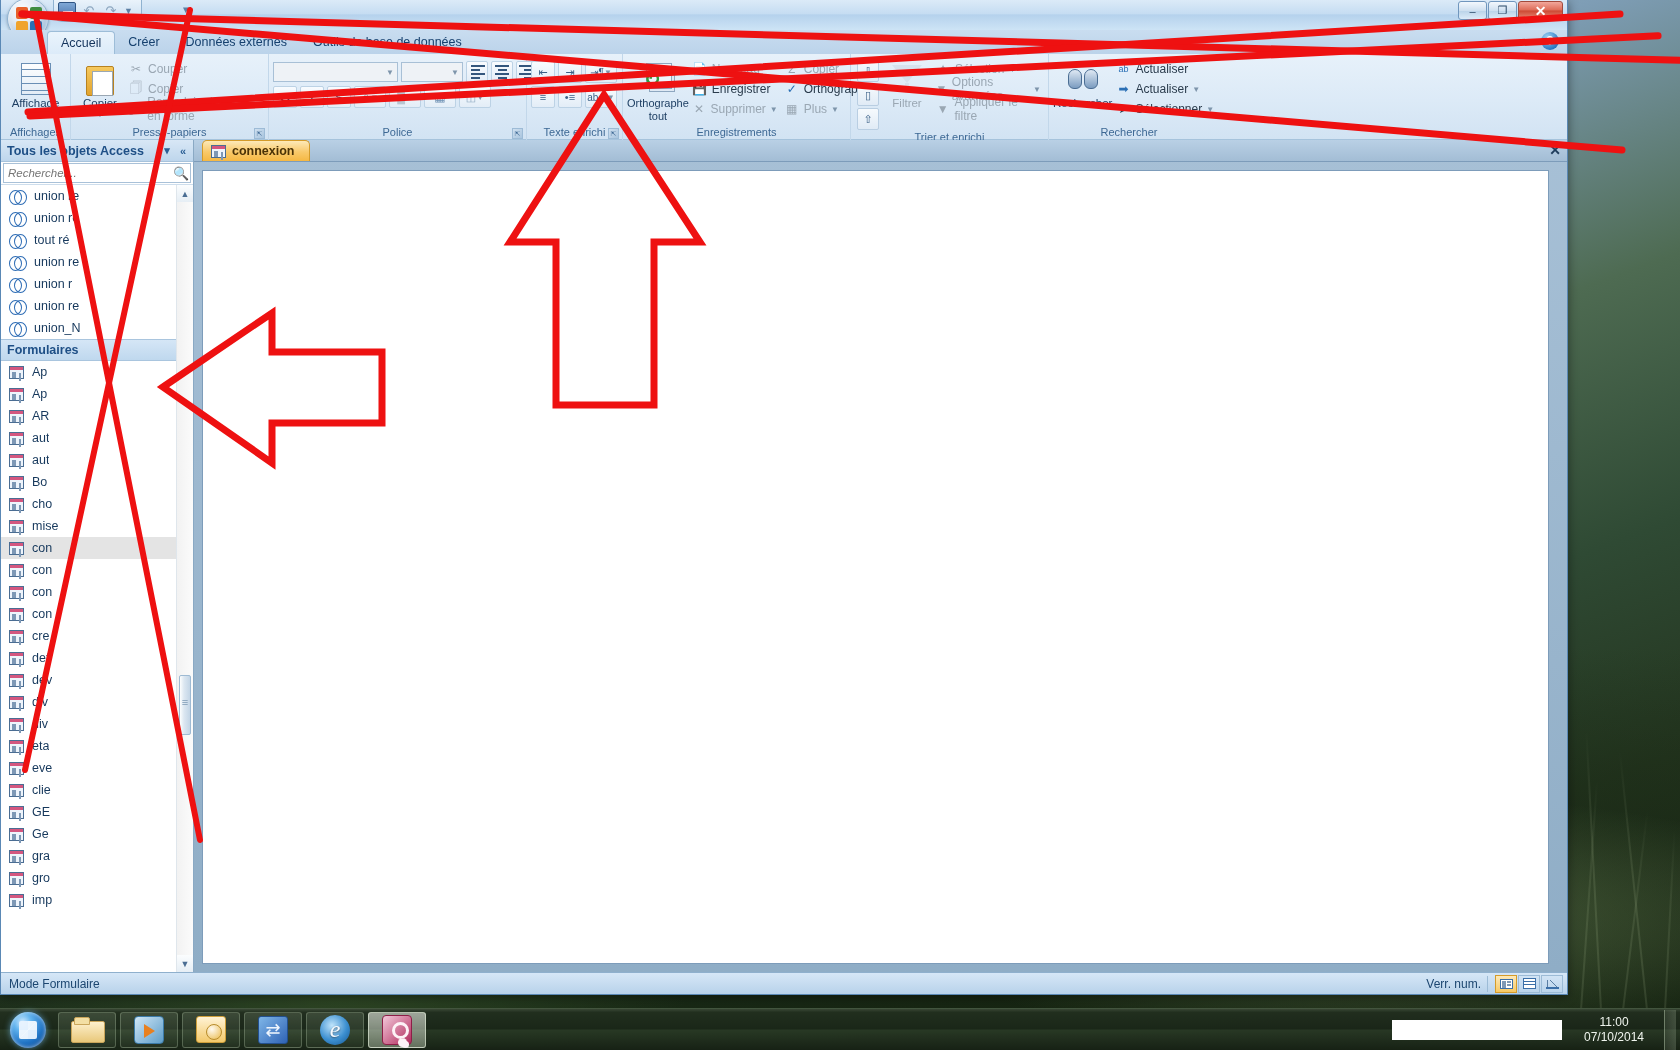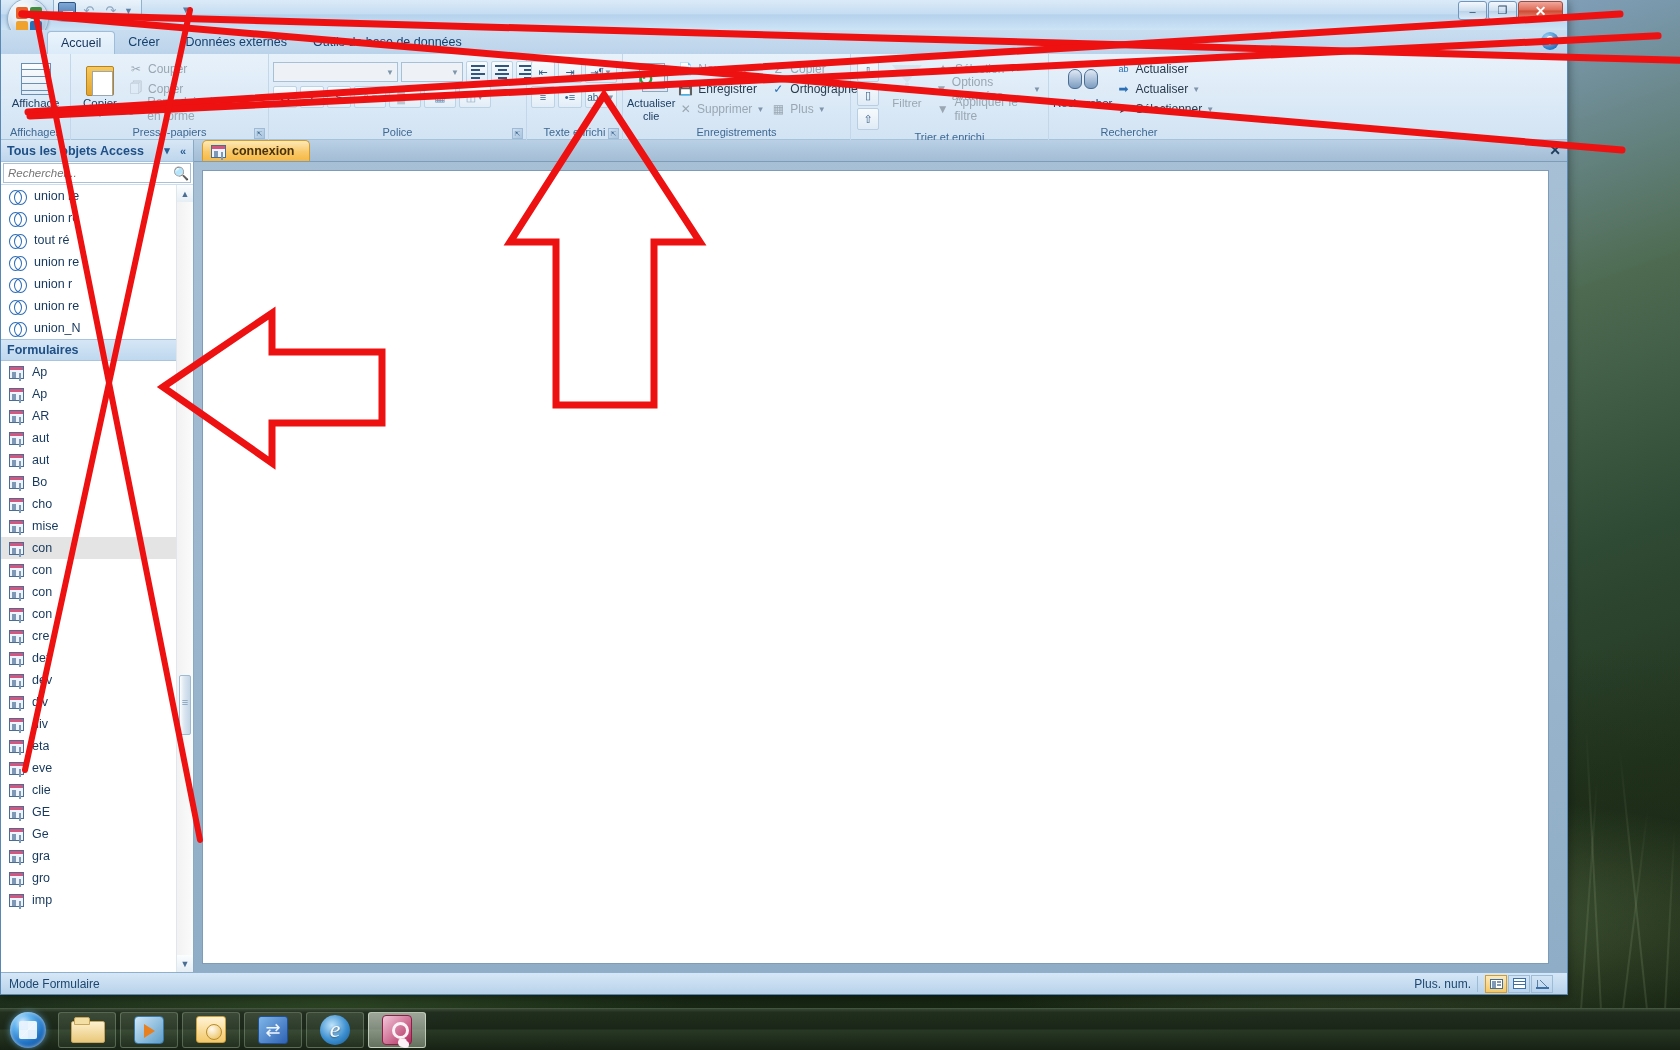--- a/index.html
+++ b/index.html
@@ -282,21 +282,21 @@
     background: #fff; border: 1px solid #7d9cba;
   }
 
   
   #statusbar {
     position: absolute; left: 0; right: 0; bottom: 0; height: 22px;
     background: linear-gradient(to bottom, #d6e7f7, #b8d2ea);
     border-top: 1px solid #8fb0cd;
     display: flex; align-items: center;
     font-size: 12px; color: #1c4670;
-    padding: 0 14px 0 8px;
+    padding: 0 4px 0 8px;
   }
   #statusbar .spacer { flex: 1; }
   #statusbar .sep { width:1px;height:16px;background:#9cbbd6;margin:0 6px; }
   .viewbtn { width: 22px; height: 18px; border:1px solid #9cbbd6; margin-left:1px;
              display:flex;align-items:center;justify-content:center; }
   .viewbtn.on { background: linear-gradient(to bottom,#fde9b8,#f7c863); border-color:#d49b2a; }
   .mini-form { width:13px;height:10px;border:1px solid #3b6fa8;background:#fff;position:relative; }
   .mini-form::before { content:""; position:absolute; left:1px;top:1px;width:4px;height:7px;background:#7e98b5; }
   .mini-form::after { content:""; position:absolute; left:6px;top:1px;right:1px;height:2px;background:#7e98b5;box-shadow:0 3px 0 #7e98b5; }
   .mini-layout { width:13px;height:11px;border:1px solid #3b6fa8;background:#fff;position:relative; }
@@ -551,21 +551,21 @@
       <div class="rgroup-title">Texte enrichi</div>
       <div class="rgroup-launcher">⇱</div>
     </div>
 
     <div class="rgroup" style="width:228px">
       <div class="rgroup-body">
         <div class="bigbtn" style="width:62px">
           <div class="ic">
               <div class="ico-refresh"></div>
             </div>
-          <div class="cap" style="font-size:11px">Actualiser clie</div>
+          <div class="cap" style="font-size:11px">Orthographe tout</div>
         </div>
         <div style="flex:1;display:flex">
           <div style="width:92px">
             <div class="smallrow dim">
               <span class="ic">📄</span>
               <span>Nouveau</span>
             </div>
             <div class="smallrow">
               <span class="ic" style="color:#2f5584">💾</span>
               <span>Enregistrer</span>
@@ -826,21 +826,21 @@
         </div>
         <div id="doctabs-close">✕</div>
       </div>
       <div id="formcanvas"></div>
     </div>
   </div>
 
   <div id="statusbar">
     <span>Mode Formulaire</span>
     <span class="spacer"></span>
-    <span>Plus. num.</span>
+    <span>Verr. num.</span>
     <span class="sep"></span>
     <span class="viewbtn on">
         <span class="mini-form"></span>
       </span>
     <span class="viewbtn">
         <span class="mini-layout"></span>
       </span>
     <span class="viewbtn">
         <span class="mini-design"></span>
       </span>
@@ -883,13 +883,21 @@
     </div>
   <div class="tbitem">
       <span class="blue-icon"></span>
     </div>
   <div class="tbitem">
       <span class="ie-icon"></span>
     </div>
   <div class="tbitem active">
       <span class="access-icon"></span>
     </div>
+  <div id="tray">
+    <div id="tray-white"></div>
+    <div id="clock">
+      <div>11:00</div>
+      <div>07/10/2014</div>
+    </div>
+    <div id="showdesk"></div>
+  </div>
 </div>
 
 </body></html>

